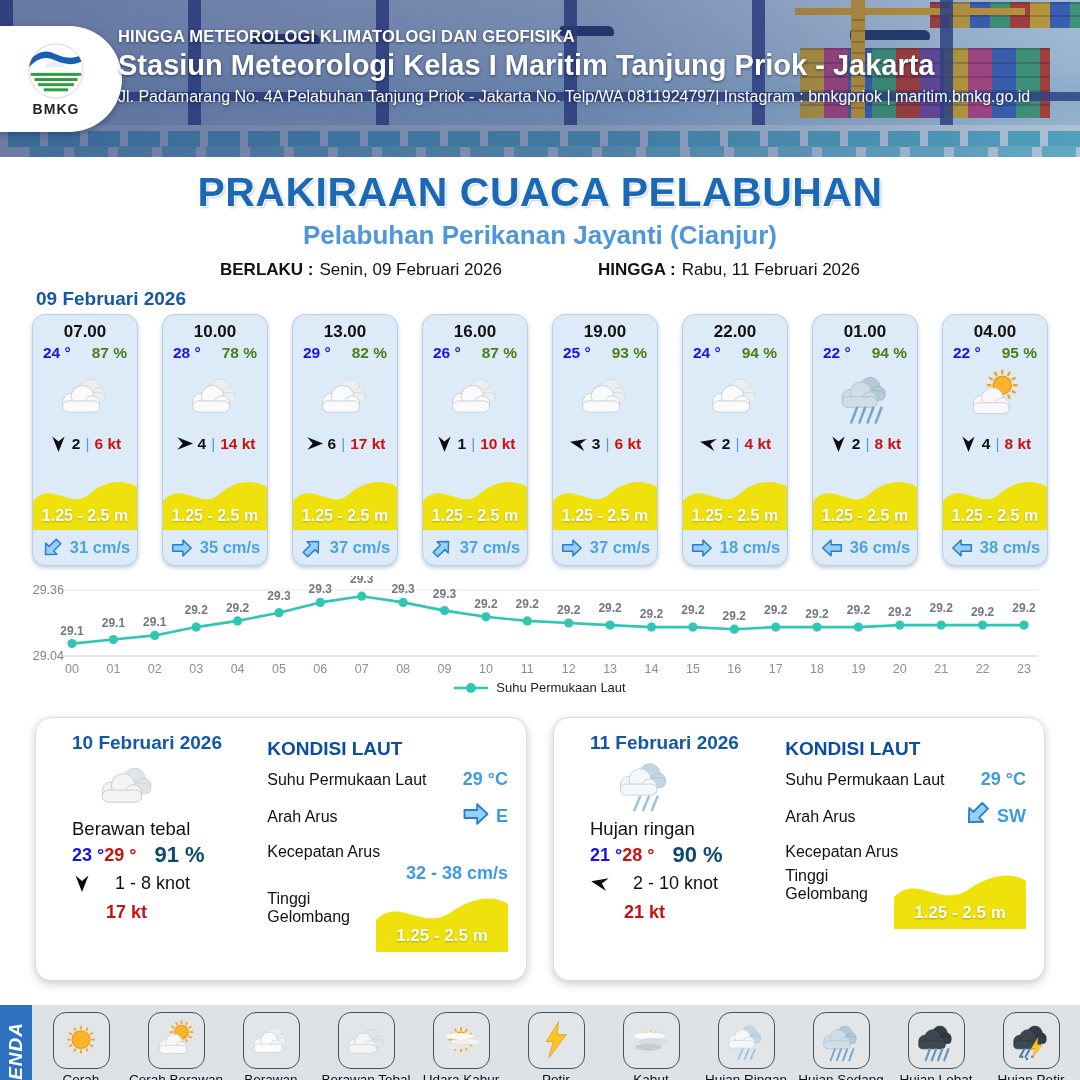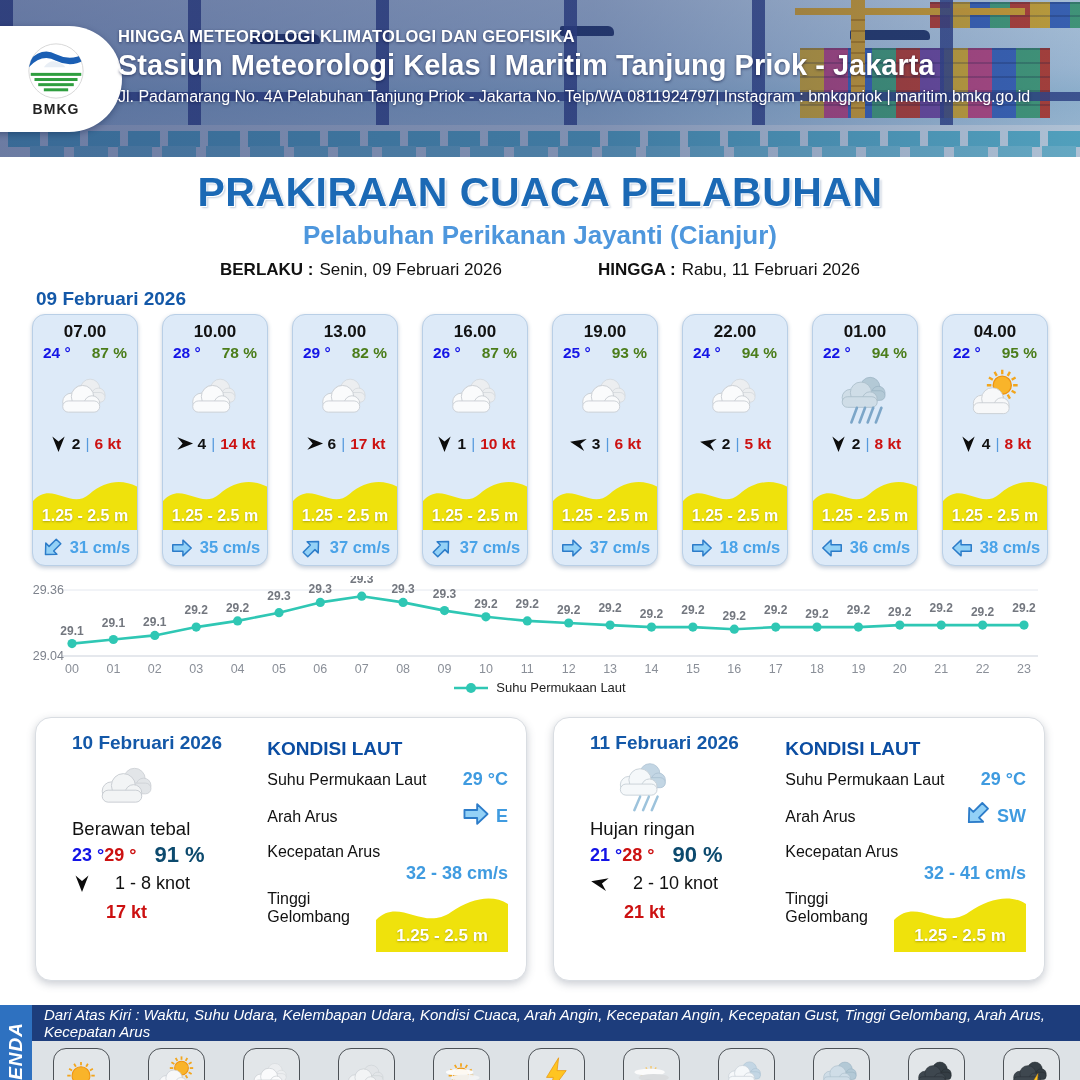--- a/index.html
+++ b/index.html
@@ -457,21 +457,21 @@
           </svg>
         </div>
       <div class="fc-wind">
         <span class="warr">
             <svg viewBox="0 0 20 20">
               <path d="M10 1 L16.5 17.5 L10 12 L3.5 17.5 Z" fill="#0c0c0c" transform="rotate(282 10 10)"></path>
             </svg>
           </span>
         <span class="wnum">2</span>
         <span class="wsep">|</span>
-        <span class="wspd">5 kt</span>
+        <span class="wspd">4 kt</span>
       </div>
       <div class="fc-wave">
         <svg viewBox="0 0 122 58" preserveAspectRatio="none">
           <path d="M0 28 C 22 6 44 38 66 21 C 84 7 104 5 122 13 L122 58 L0 58 Z" fill="#efe20c"></path>
         </svg>
         <span class="waveTxt">1.25 - 2.5 m</span>
       </div>
       <div class="fc-cur">
         <span class="carr">
             <svg viewBox="0 0 26 26">
@@ -800,40 +800,38 @@
               <span><svg viewBox="0 0 26 26">
                   <g transform="rotate(135 13 13)">
                     <path d="M3 9.5 H14 V4.5 L23 13 L14 21.5 V16.5 H3 Z" fill="#93d1f6" stroke="#2c7cc9" stroke-width="1.6" stroke-linejoin="round"></path>
                   </g>
                 </svg></span>
               <span>SW</span>
             </span>
         </div>
         <div class="krow col">
           <span class="klabel">Kecepatan Arus</span>
-          <span class="kval">32 - 41 cm/s</span>
         </div>
         <div class="krow wavey">
           <span class="klabel">Tinggi Gelombang</span>
           <span class="kwave">
             <svg viewBox="0 0 158 62" preserveAspectRatio="none">
               <path d="M0 30 C 28 6 56 42 90 22 C 114 8 140 4 158 14 L158 62 L0 62 Z" fill="#efe20c"></path>
             </svg>
             <i>1.25 - 2.5 m</i>
           </span>
         </div>
       </div>
     </div>
   </div>
 
   <footer class="legend">
     <div class="lg-band">
         <span>LEGENDA</span>
       </div>
-    <div class="lg-note">Dari Atas Kiri : Waktu, Suhu Udara, Kelembapan Udara, Kondisi Cuaca, Arah Angin, Kecepatan Angin, Kecepatan Gust, Tinggi Gelombang, Arah Arus, Kecepatan Arus</div>
     <div class="lg-items" id="lgitems">
     <div class="lg-item">
       <div class="lg-box">
             <svg viewBox="0 0 64 64">
               <line x1="47.0" y1="30.0" x2="52.0" y2="30.0" stroke="#f2a51c" stroke-width="2.6"></line>
               <line x1="45.0" y1="37.5" x2="49.3" y2="40.0" stroke="#f2a51c" stroke-width="2.6"></line>
               <line x1="39.5" y1="43.0" x2="42.0" y2="47.3" stroke="#f2a51c" stroke-width="2.6"></line>
               <line x1="32.0" y1="45.0" x2="32.0" y2="50.0" stroke="#f2a51c" stroke-width="2.6"></line>
               <line x1="24.5" y1="43.0" x2="22.0" y2="47.3" stroke="#f2a51c" stroke-width="2.6"></line>
               <line x1="19.0" y1="37.5" x2="14.7" y2="40.0" stroke="#f2a51c" stroke-width="2.6"></line>

